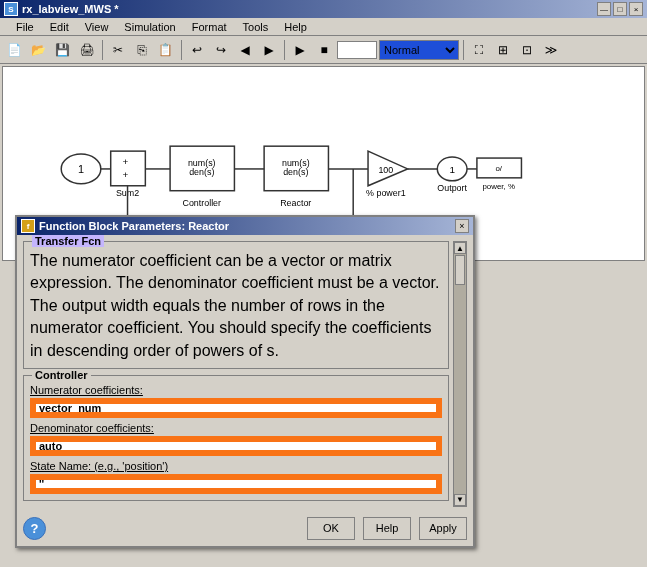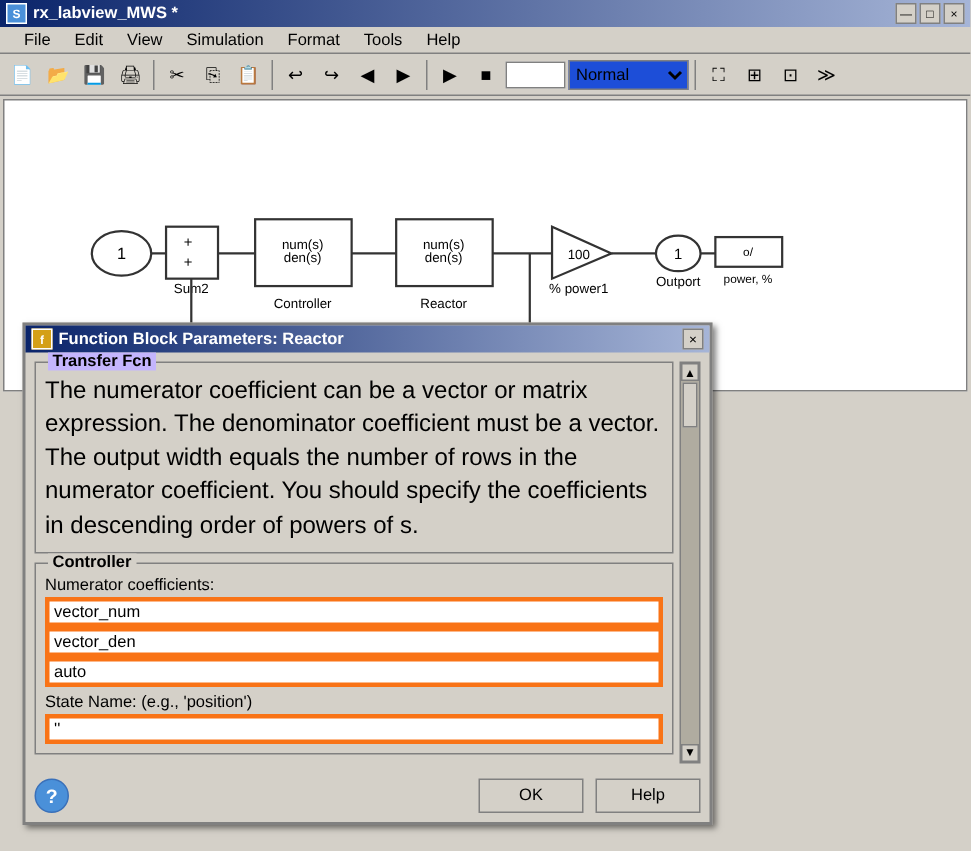--- a/index.html
+++ b/index.html
@@ -223,40 +223,42 @@
       left: 8px;
       background: #d4d0c8;
       padding: 0 3px;
       font-size: 11px;
       font-weight: bold;
     }
     .param-label {
       font-size: 11px;
       margin-top: 4px;
       margin-bottom: 2px;
+      text-decoration: underline;
     }
     .param-input {
       width: 100%;
       height: 20px;
-      border: 3px solid #f97316;
+      border: 6px solid #f97316;
       background: white;
       padding: 0 3px;
       font-size: 11px;
+      font-weight: bold;
     }
 
     
     .dialog-buttons {
       display: flex;
       justify-content: center;
       gap: 8px;
       padding: 4px 6px 6px 6px;
       align-items: center;
     }
     .dialog-btn {
-      width: 70px;
+      width: 48px;
       height: 23px;
       background: #d4d0c8;
       border: 1px solid #808080;
       font-size: 11px;
       cursor: pointer;
       display: flex; align-items: center; justify-content: center;
     }
     .help-icon-btn {
       width: 23px; height: 23px;
       border-radius: 50%;
@@ -395,21 +397,21 @@
       </div>
 
       <div class="params-box">
         <div class="params-box-title">Controller</div>
 
         
         <div class="param-label">Numerator coefficients:</div>
         <input class="param-input" type="text" value="vector_num" style="">
 
         
-        <input class="param-input" type="text" value="vector_den" style="">
+        <div class="param-label">Denominator coefficients:</div>
 
         
         <input class="param-input" type="text" value="auto" style="">
 
         
         <div class="param-label">State Name: (e.g., 'position')</div>
         <input class="param-input" type="text" value="''" style="">
       </div>
 
     </div>
@@ -420,14 +422,15 @@
         <div class="scrollbar-thumb"></div>
       </div>
       <div class="scrollbar-down">▼</div>
     </div>
   </div>
 
   <div class="dialog-buttons">
     <div class="help-icon-btn">?</div>
     <button class="dialog-btn">OK</button>
     <button class="dialog-btn">Help</button>
+    <button class="dialog-btn">Apply</button>
   </div>
 </div>
 
 </body></html>

